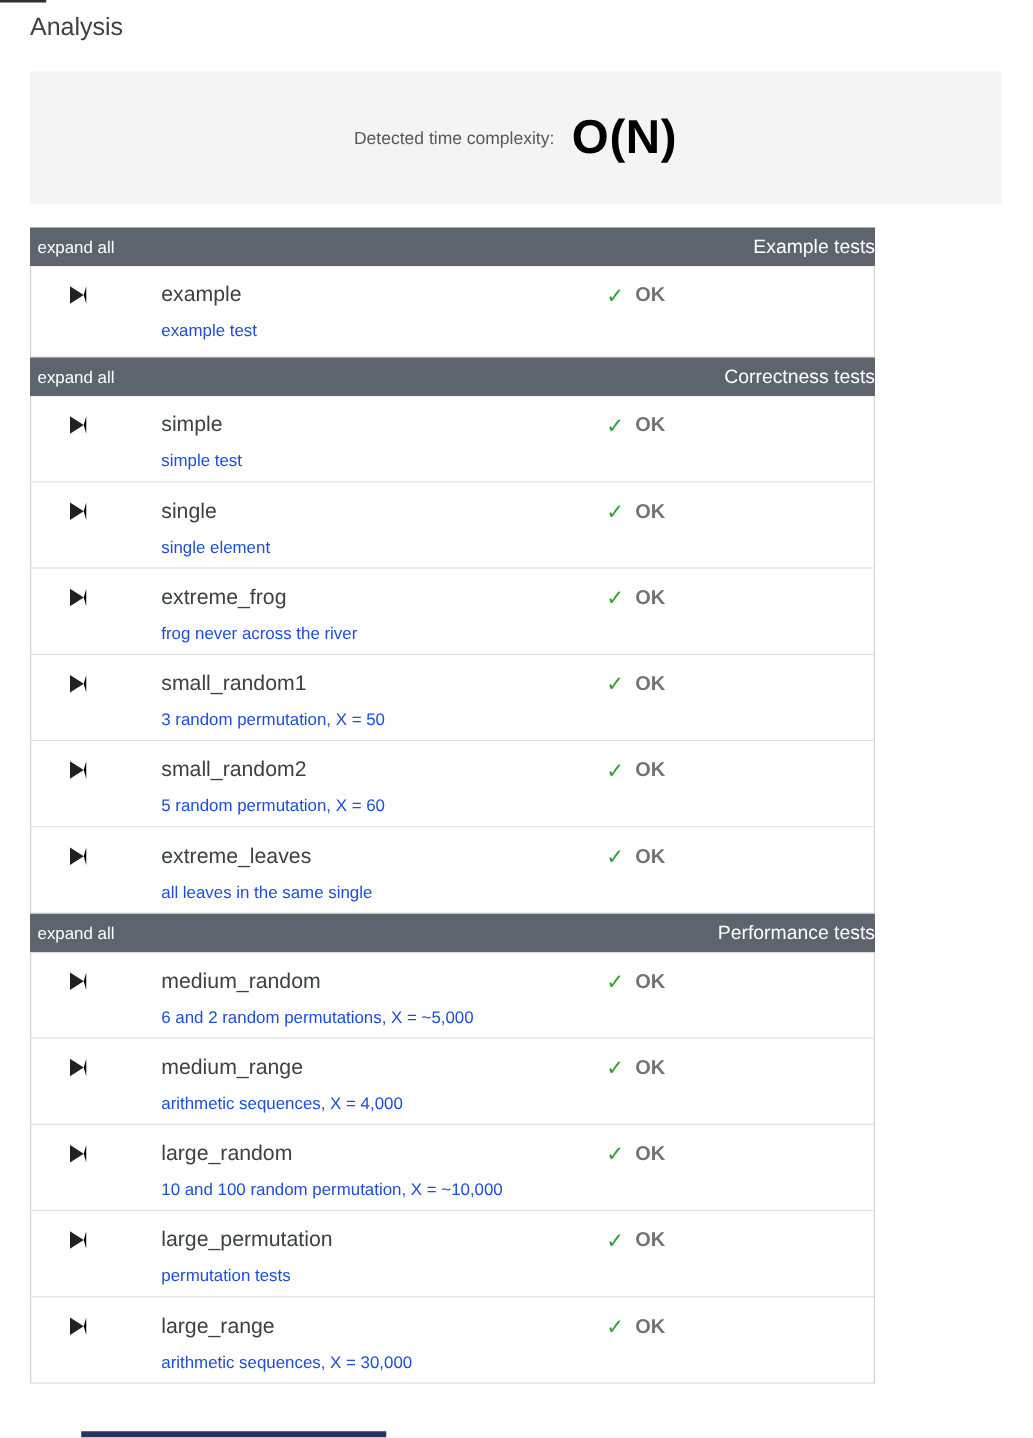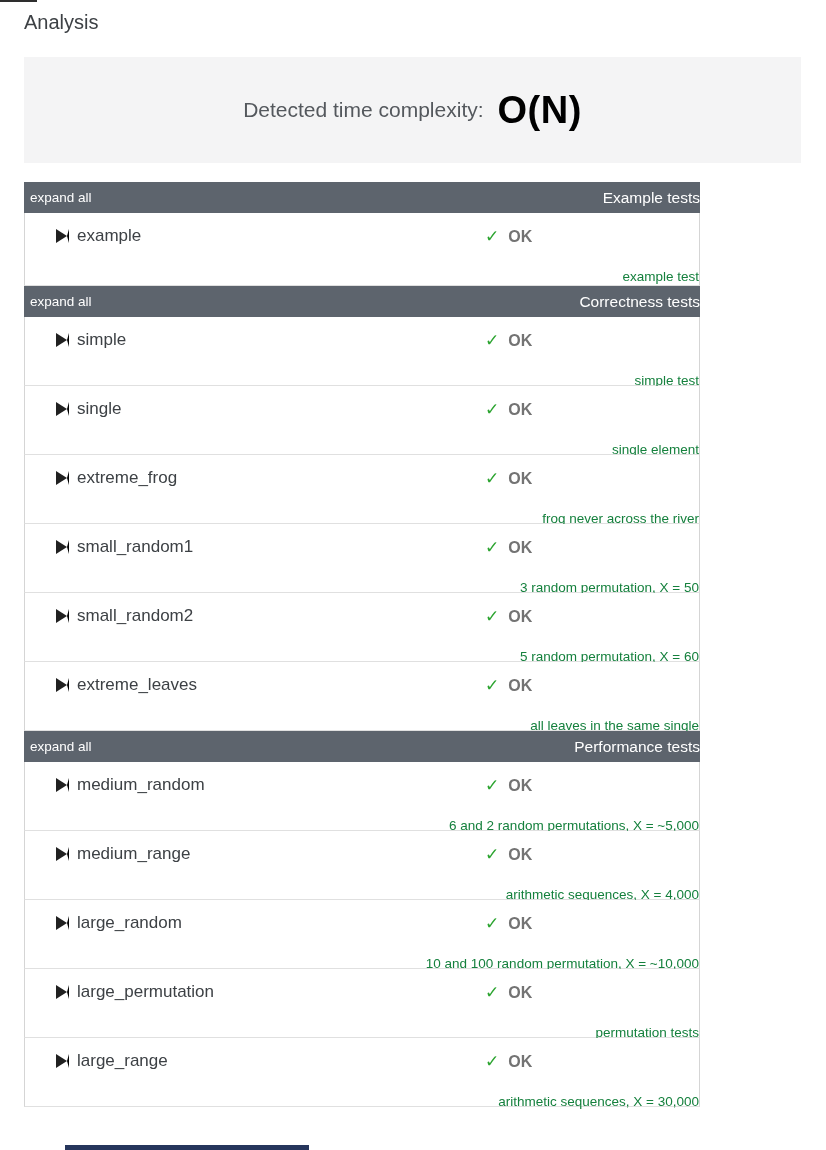--- a/index.html
+++ b/index.html
@@ -9,49 +9,49 @@
     -webkit-font-smoothing:antialiased;
   }
   .top-edge-line{position:absolute;top:0;left:0;width:37px;height:2px;background:#2e2e2e;}
   .page-title{
     margin:0;padding:11px 0 0 24px;font-size:20px;font-weight:400;color:#3d4145;
   }
   .complexity-box{
     margin:23px 0 0 24px;width:777px;height:106px;background:#f4f4f5;
     display:flex;align-items:center;justify-content:center;gap:14px;
   }
-  .complexity-label{font-size:21px;color:#54585d;}
+  .complexity-label{font-size:14px;color:#54585d;}
   .complexity-value{font-size:38px;font-weight:700;color:#000000;letter-spacing:0.5px;}
   .tables{margin:19px 0 0 24px;width:676px;}
   .section{margin:0;}
   .section-bar{
     height:31px;background:#5d646d;position:relative;
     display:flex;align-items:center;
   }
   .expand-all{
     color:#ffffff;font-size:13.5px;margin-left:6px;z-index:2;cursor:pointer;
     background:none;border:none;padding:0;font-family:inherit;
   }
   .section-title{
     position:absolute;left:0;right:0;text-align:right;color:#ffffff;
     font-weight:400;font-size:15.5px;pointer-events:none;
   }
   .test-row{
     box-sizing:border-box;height:69px;background:#ffffff;position:relative;
     border-left:1px solid #d5d5d5;border-right:1px solid #d5d5d5;
-    border-bottom:1px solid #e0e0e0;padding:12px 0 0 52px;
+    border-bottom:1px solid #e0e0e0;padding:12px 0 0 104px;
   }
   .section:first-child .test-row{height:73px;}
   .expand-btn{
     position:absolute;left:31px;top:16px;width:0;height:0;cursor:pointer;
     border-left:11px solid #212121;border-top:7px solid transparent;
     border-bottom:7px solid transparent;background:none;padding:0;
   }
   .test-name{font-size:17px;color:#3d4145;line-height:21px;}
-  .test-desc{font-size:13.5px;color:#15803d;margin-top:23px;line-height:16px;text-align:right;}
+  .test-desc{font-size:13.5px;color:#1d4ed8;margin-top:11px;line-height:16px;}
   .status{position:absolute;left:460px;top:13px;display:flex;align-items:center;gap:9px;}
   .check-icon{color:#2ca430;font-size:17px;font-weight:400;}
   .status-label{font-size:16px;font-weight:700;color:#737373;}
   .bottom-strip{position:absolute;left:65px;bottom:0;width:244px;height:5px;background:#26365c;}
 </style>
 </head>
 <body>
 
 <div class="top-edge-line"></div>
 

